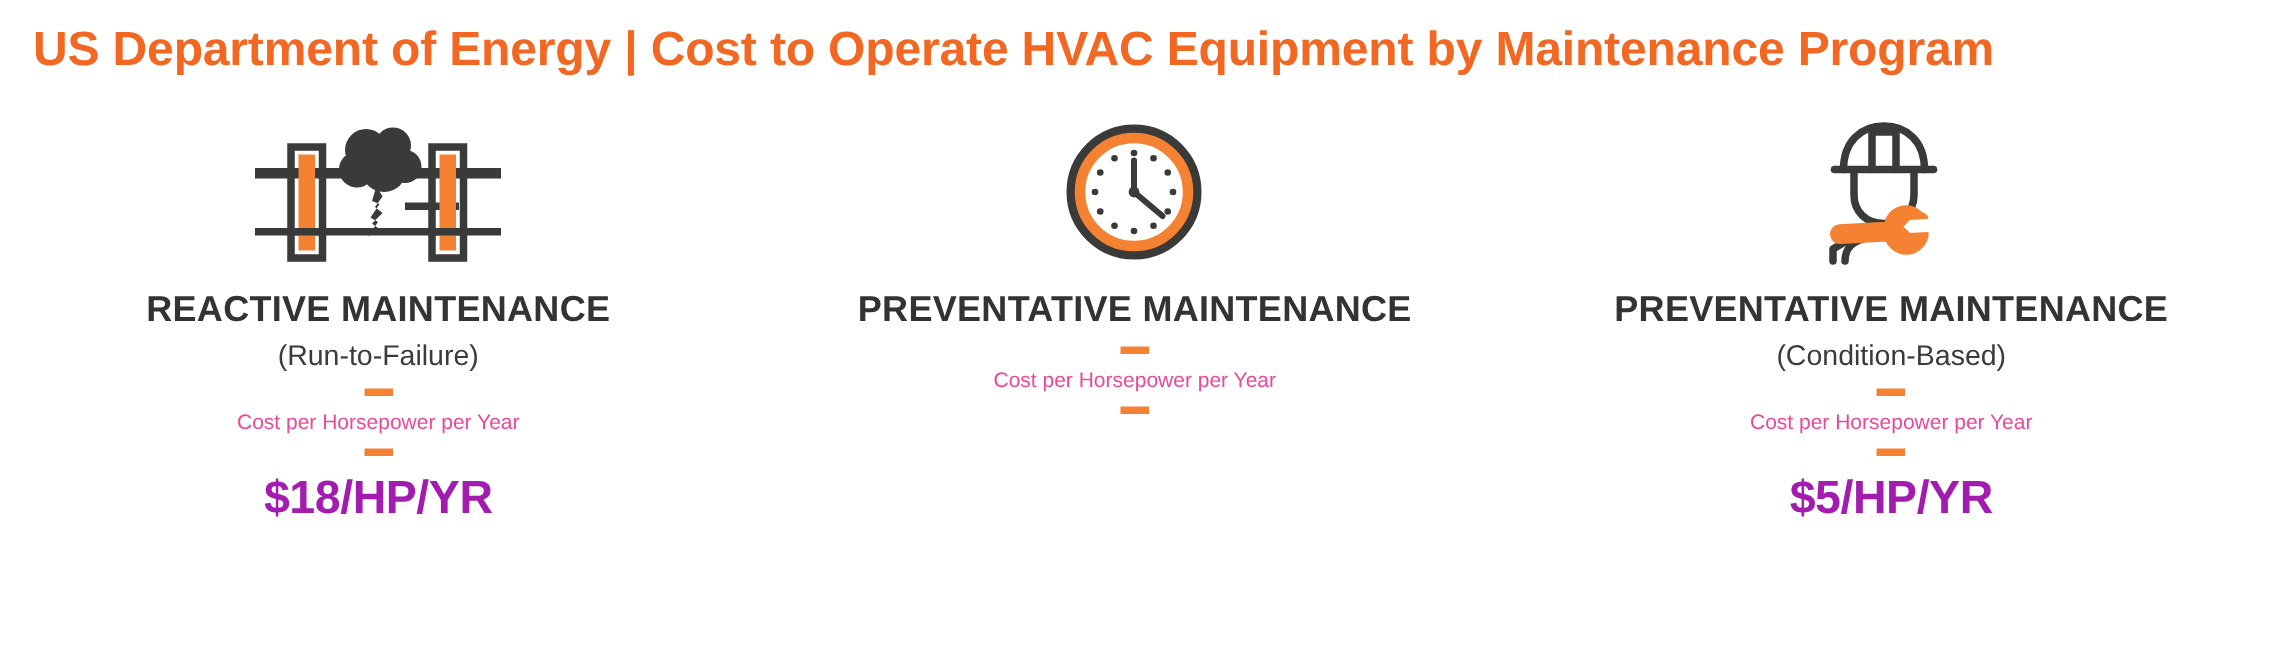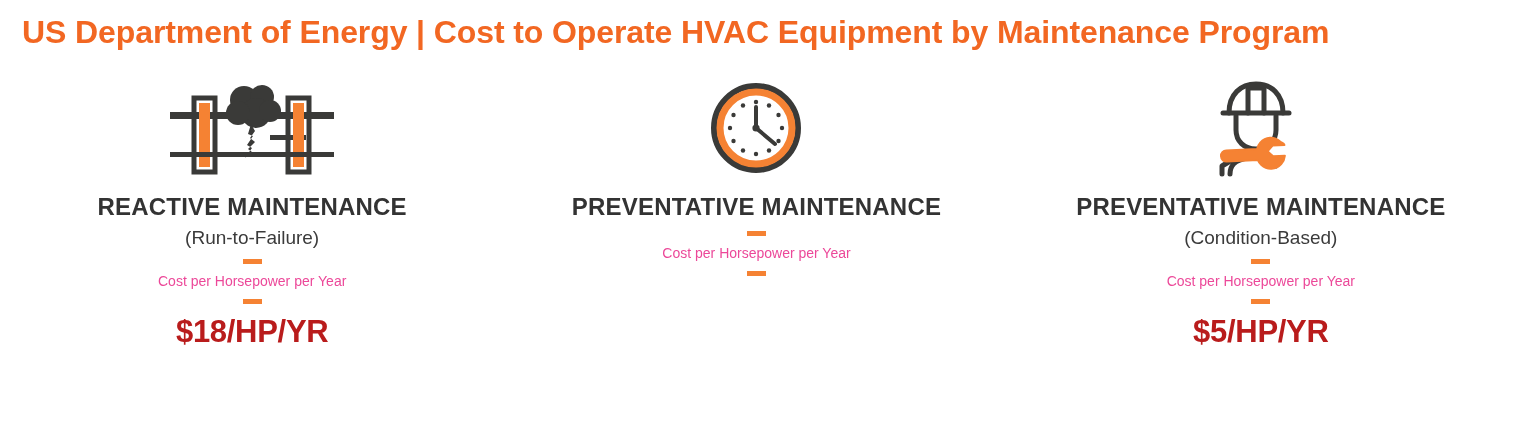--- a/index.html
+++ b/index.html
@@ -97,21 +97,21 @@
     font-size: 14px;
     font-weight: normal;
     color: #ec4899;
     text-align: center;
     line-height: 1.15;
     white-space: nowrap;
   }
   .metric-value {
     font-size: 31px;
     font-weight: bold;
-    color: #b91c1c;
+    color: #a21caf;
     text-align: center;
     letter-spacing: -0.3px;
     line-height: 1.1;
     margin-top: 2px;
     white-space: nowrap;
   }
 </style>
 </head>
 <body>
 

